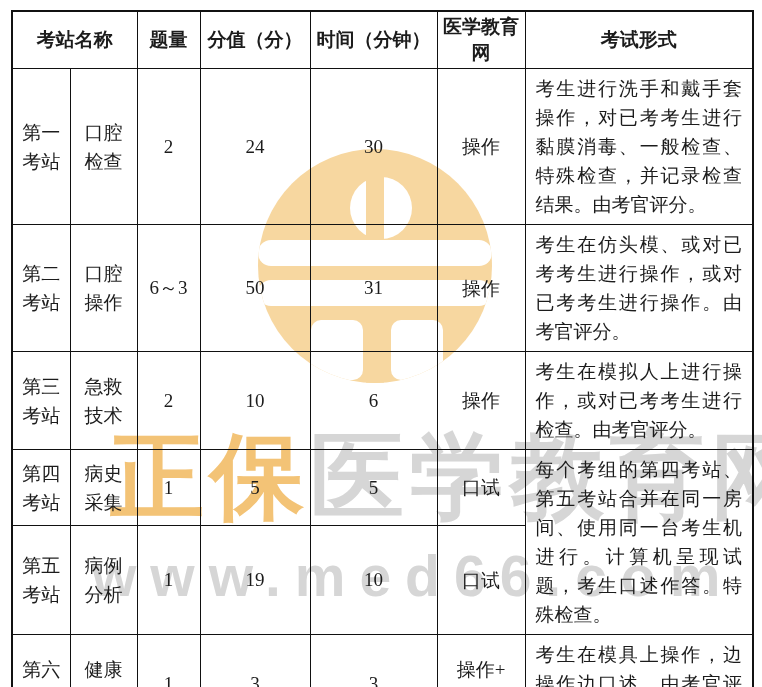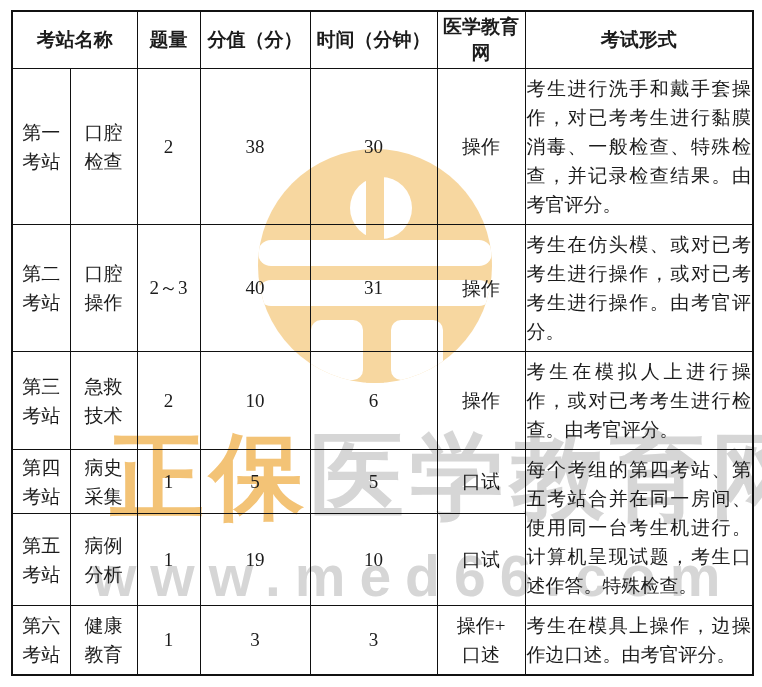--- a/index.html
+++ b/index.html
@@ -34,21 +34,21 @@
     border:1.5px solid #111;text-align:center;vertical-align:middle;
     padding:2px 0;font-size:19px;box-sizing:border-box;
   }
   th{
     font-family:"Liberation Sans","DejaVu Sans",sans-serif;
     font-weight:bold;font-size:19px;
   }
   .two-line{white-space:pre-line;line-height:29px;}
   .req{
     text-align:justify;text-justify:inter-character;
-    padding:5px 1px;line-height:29px;
+    padding:5px 10px;line-height:29px;
   }
   tr.h-head{height:45px;}
   tr.h-r1{height:140px;}
   tr.h-r2{height:86px;}
   tr.h-r3{height:87px;}
   tr.h-r4{height:56px;}
   tr.h-r5{height:90px;margin-top:28px;}
   tr.h-r6{height:56px;}
 </style>
 </head>
@@ -96,33 +96,33 @@
     <th>医学教育网</th>
     <th>考试形式</th>
   </tr>
 
   <tr class="h-r1">
     <td class="two-line">第一
 考站</td>
     <td class="two-line">口腔
 检查</td>
     <td>2</td>
-    <td>38</td>
+    <td>24</td>
     <td>30</td>
     <td class="two-line">操作</td>
     <td class="req">考生进行洗手和戴手套操作，对已考考生进行黏膜消毒、一般检查、特殊检查，并记录检查结果。由考官评分。</td>
   </tr>
 
   <tr class="h-r2">
     <td class="two-line">第二
 考站</td>
     <td class="two-line">口腔
 操作</td>
-    <td>2～3</td>
-    <td>40</td>
+    <td>6～3</td>
+    <td>50</td>
     <td>31</td>
     <td class="two-line">操作</td>
     <td class="req">考生在仿头模、或对已考考生进行操作，或对已考考生进行操作。由考官评分。</td>
   </tr>
 
   <tr class="h-r3">
     <td class="two-line">第三
 考站</td>
     <td class="two-line">急救
 技术</td>

